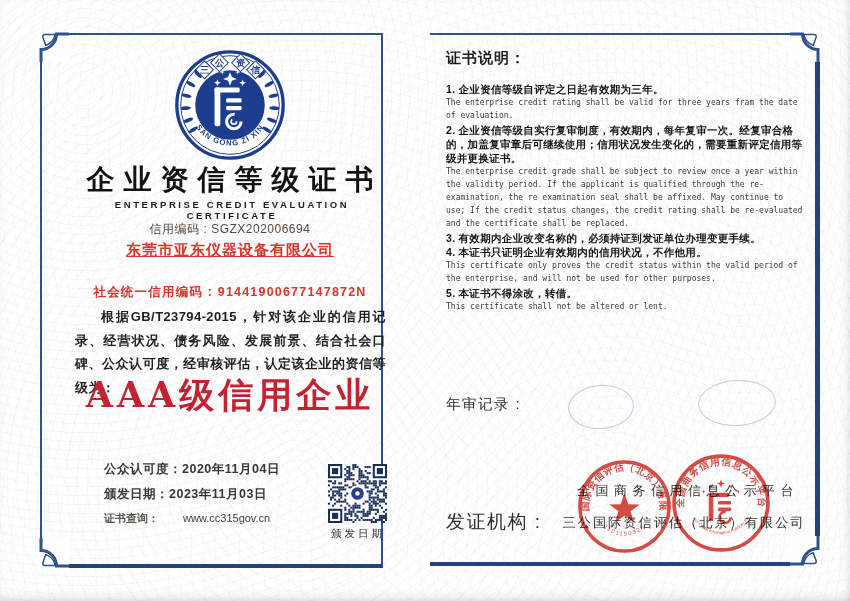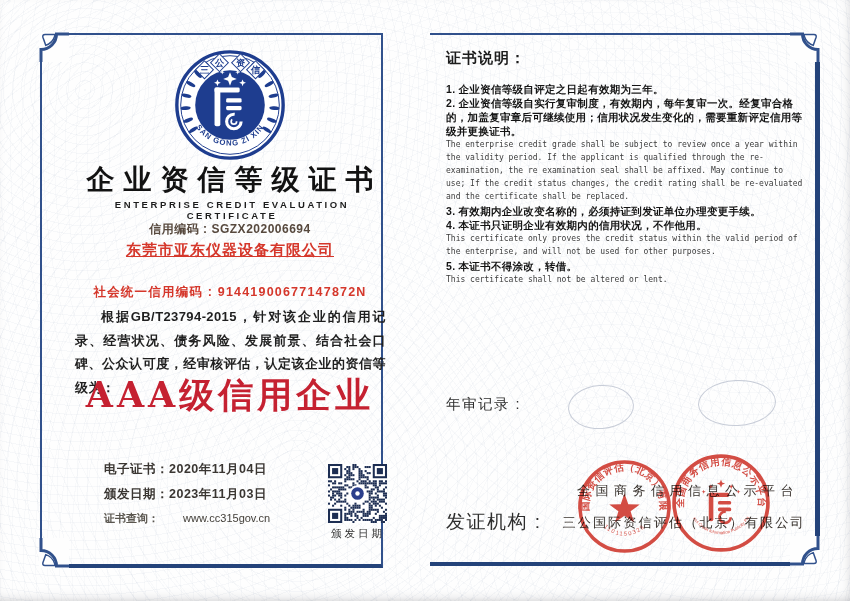--- a/index.html
+++ b/index.html
@@ -23,21 +23,21 @@
   .pl-tl{left:-3px;top:-3px;}
   .pl-bl{left:-3px;bottom:-4px;transform:scaleY(-1);}
   .pr-tr{right:-5px;top:-3px;transform:scaleX(-1);}
   .pr-br{right:-5px;bottom:-4px;transform:scale(-1,-1);}
   .abs{position:absolute;}
   .c-center{position:absolute;left:28px;width:320px;text-align:center;}
   
   .logo-svg{position:absolute;left:130px;top:12px;width:116px;height:116px;}
   .cert-title{top:126px;font-size:28px;font-weight:700;color:#121212;letter-spacing:9px;padding-left:9px;box-sizing:border-box;}
   .cert-subtitle{top:164px;font-size:9.5px;font-weight:700;color:#1d1d1d;letter-spacing:2.6px;padding-left:2px;}
-  .credit-code{top:186px;font-size:12px;font-weight:700;color:#57493e;letter-spacing:.5px;}
+  .credit-code{top:186px;font-size:12px;font-weight:400;color:#57493e;letter-spacing:.5px;}
   .company{top:206px;font-size:15px;font-weight:700;color:#d5372b;letter-spacing:1px;text-decoration:underline;}
   .social-code{top:249px;font-size:12.5px;font-weight:700;color:#d5372b;letter-spacing:1.2px;}
   .assess{left:33px;top:270px;width:311px;font-size:13px;font-weight:700;color:#1f1f1f;
     line-height:1.82;text-align:justify;text-indent:2em;letter-spacing:.4px;}
   .rating{top:337px;font-family:"DejaVu Serif",serif;font-size:35px;font-weight:700;color:#c52131;letter-spacing:4px;}
   .meta{left:62px;font-size:12.5px;font-weight:700;color:#3a3632;letter-spacing:.5px;}
   .meta-issue{top:426px;} .meta-valid{top:451px;}
   .meta-query{left:62px;top:476px;font-size:11px;font-weight:700;color:#5a564f;}
   .meta-query .url{font-weight:400;color:#44403a;margin-left:24px;}
   .qr-svg{position:absolute;left:286px;top:429px;width:59px;height:59px;}
@@ -146,21 +146,21 @@
     </svg>
 
     <div class="c-center cert-subtitle">ENTERPRISE CREDIT EVALUATION CERTIFICATE</div>
     <div class="c-center cert-title">企业资信等级证书</div>
     <div class="c-center credit-code"><span>信用编码 : </span><span>SGZX202006694</span></div>
     <div class="c-center company">东莞市亚东仪器设备有限公司</div>
     <div class="c-center social-code"><span>社会统一信用编码 : </span><span>91441900677147872N</span></div>
     <div class="abs assess">根据GB/T23794-2015，针对该企业的信用记录、经营状况、债务风险、发展前景、结合社会口碑、公众认可度，经审核评估，认定该企业的资信等级为：</div>
     <div class="c-center rating">AAA级信用企业</div>
 
-    <div class="abs meta meta-issue"><span>电子证书：</span><span>2020年11月04日</span></div>
+    <div class="abs meta meta-issue"><span>公众认可度：</span><span>2020年11月04日</span></div>
     <div class="abs meta meta-valid"><span>颁发日期：</span><span>2023年11月03日</span></div>
     <div class="abs meta-query"><span>证书查询：</span><span class="url">www.cc315gov.cn</span></div>
 
     <svg class="qr-svg" viewBox="0 0 29 29">
       <rect width="29" height="29" fill="#fff"></rect>
       <g id="qr-modules" fill="#1c2d52">
           <rect x="12" y="0" width="1" height="1"></rect>
           <rect x="13" y="0" width="1" height="1"></rect>
           <rect x="9" y="1" width="1" height="1"></rect>
           <rect x="10" y="1" width="1" height="1"></rect>
@@ -465,20 +465,21 @@
     </svg>
     <svg class="corner pr-br" viewBox="0 0 30 30">
       <rect width="30" height="30" fill="#fefefe"></rect>
       <path class="cb" d="M30 2 H17.5 A15.5 15.5 0 0 1 2 17.5 V30"></path>
       <path class="cf" d="M16 2.6 H6 Q3.2 2.6 3.9 5.2 L6.8 13.4 Q13.4 11.2 15.6 4.6 Z"></path>
     </svg>
 
     <div class="abs instr-head">证书说明：</div>
     <div class="abs instr">
       <p class="zh">1. 企业资信等级自评定之日起有效期为三年。</p>
+      <p class="en">The enterprise credit rating shall be valid for three years fram the date of evaluation.</p>
       <p class="zh">2. 企业资信等级自实行复审制度，有效期内，每年复审一次。经复审合格的，加盖复审章后可继续使用；信用状况发生变化的，需要重新评定信用等级并更换证书。</p>
       <p class="en">The enterprise credit grade shall be subject to review once a year within the validity period. If the applicant is qualified through the re-examination, the re examination seal shall be affixed. May continue to use; If the credit status changes, the credit rating shall be re-evaluated and the certificate shall be replaced.</p>
       <p class="zh">3. 有效期内企业改变名称的，必须持证到发证单位办理变更手续。</p>
       <p class="zh">4. 本证书只证明企业有效期内的信用状况，不作他用。</p>
       <p class="en">This certificate only proves the credit status within the valid period of the enterprise, and will not be used for other purposes.</p>
       <p class="zh">5. 本证书不得涂改，转借。</p>
       <p class="en">This certificate shall not be altered or lent.</p>
     </div>
 
     <div class="abs annual-label">年审记录 :</div>

